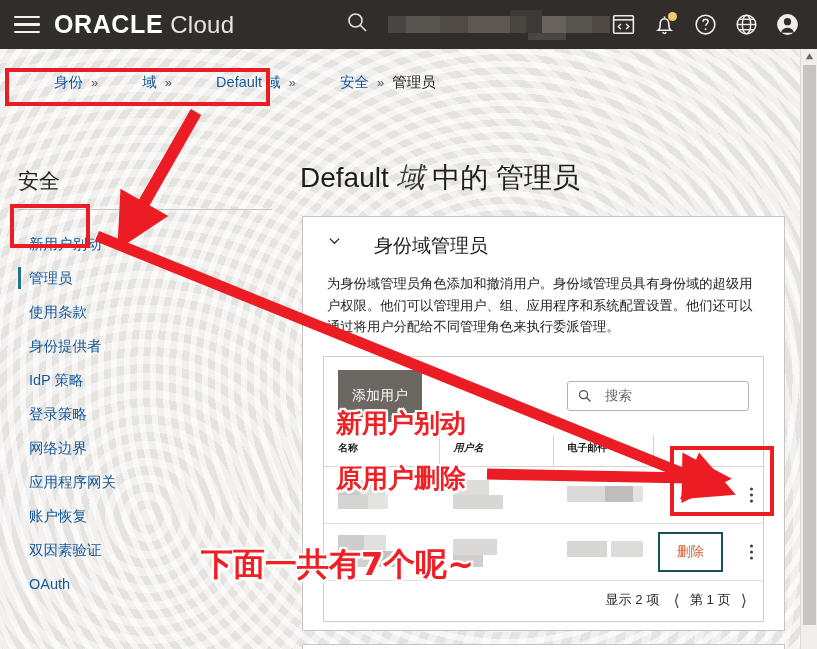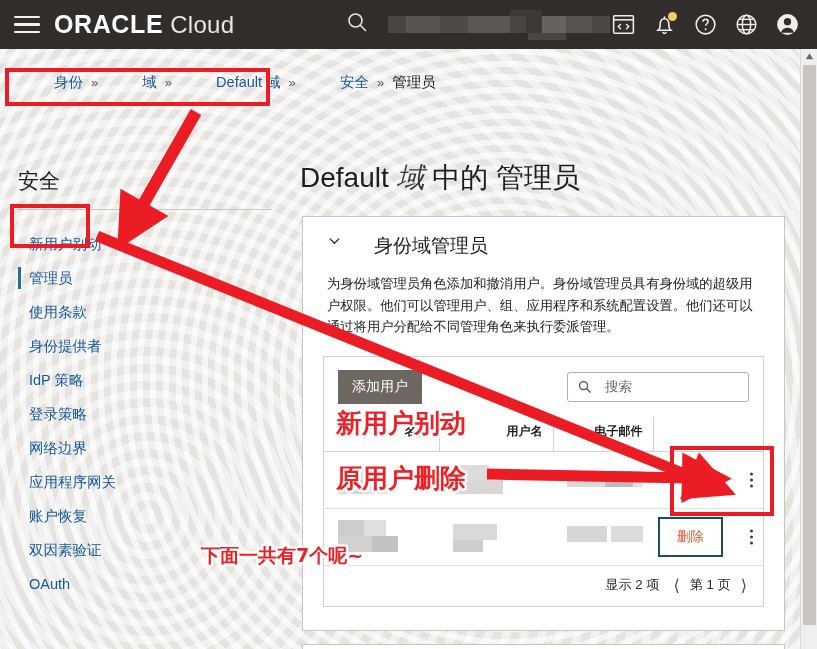--- a/index.html
+++ b/index.html
@@ -108,42 +108,42 @@
 
   .tablewrap {
     margin: 18px 20px 0 20px; border: 1px solid #d2cfcb; background: #fff;
   }
   .tbtoolbar {
     display: flex; align-items: center; justify-content: space-between;
     padding: 13px 14px 13px 14px;
   }
   .btn-add {
     background: #6d6761; color: #fff; border: none; font-size: 14px;
-    padding: 8px 14px; cursor: pointer; font-family: inherit;
+    padding: 17px 14px; cursor: pointer; font-family: inherit;
   }
   .searchbox {
     display: flex; align-items: center; gap: 13px;
     border: 1px solid #b6b3af; border-radius: 3px; background: #fff;
     width: 182px; height: 30px; padding: 0 9px;
   }
   .searchbox svg { flex: none; }
   .searchbox span { font-size: 13.5px; color: #6d6963; }
 
   table.tbl { width: 100%; border-collapse: collapse; }
   table.tbl th {
-    text-align: right; font-size: 12px; color: #1d1d1d; font-weight: bold;
+    text-align: left; font-size: 10px; color: #1d1d1d; font-weight: bold;
     padding: 6px 10px 11px 14px; border-bottom: 1px solid #d6d3cf;
     border-right: 1px solid #d6d3cf; vertical-align: top;
   }
   table.tbl th:last-child { border-right: none; }
   table.tbl td {
     border-bottom: 1px solid #e2dfdb; height: 57px; vertical-align: middle;
     padding: 0 10px 0 14px; position: relative;
   }
-  .col-a { width: 115px; } .col-b { width: 114px; } .col-c { width: auto; }
+  .col-a { width: 115px; } .col-b { width: 114px; font-style: italic; } .col-c { width: auto; }
   .col-d { width: 110px; }
 
   
   .redact { position: relative; height: 34px; width: 100%; overflow: hidden; }
   .redact i { position: absolute; display: block; }
 
   .kebab { position: absolute; right: 10px; top: 50%; transform: translateY(-50%);
     display: flex; flex-direction: column; gap: 3px; cursor: pointer; }
   .kebab b { display: block; width: 3px; height: 3px; border-radius: 50%; background: #3c3c3c; }
 
@@ -453,16 +453,16 @@
     <line x1="487" y1="474" x2="690" y2="478" stroke="#ec1c24" stroke-width="11" marker-end="url(#ah)"></line>
   </svg>
 
   <div class="overlay">
     <div class="rbox" style="left:5px; top:68px; width:265px; height:38px;"></div>
     <div class="rbox" style="left:10px; top:204px; width:80px; height:44px;"></div>
     <div class="rbox" style="left:670px; top:446px; width:104px; height:70px;"></div>
 
     <div class="anno-text" style="left:336px; top:406px; font-size:26px;">新用户别动</div>
     <div class="anno-text" style="left:336px; top:461px; font-size:26px;">原用户删除</div>
-    <div class="anno-text" style="left:201px; top:543px; font-size:19px;">下面一共有7个呢~</div>
+    <div class="anno-text" style="left:201px; top:543px; font-size:32px;">下面一共有7个呢~</div>
   </div>
 
 </div>
 
 </body></html>

